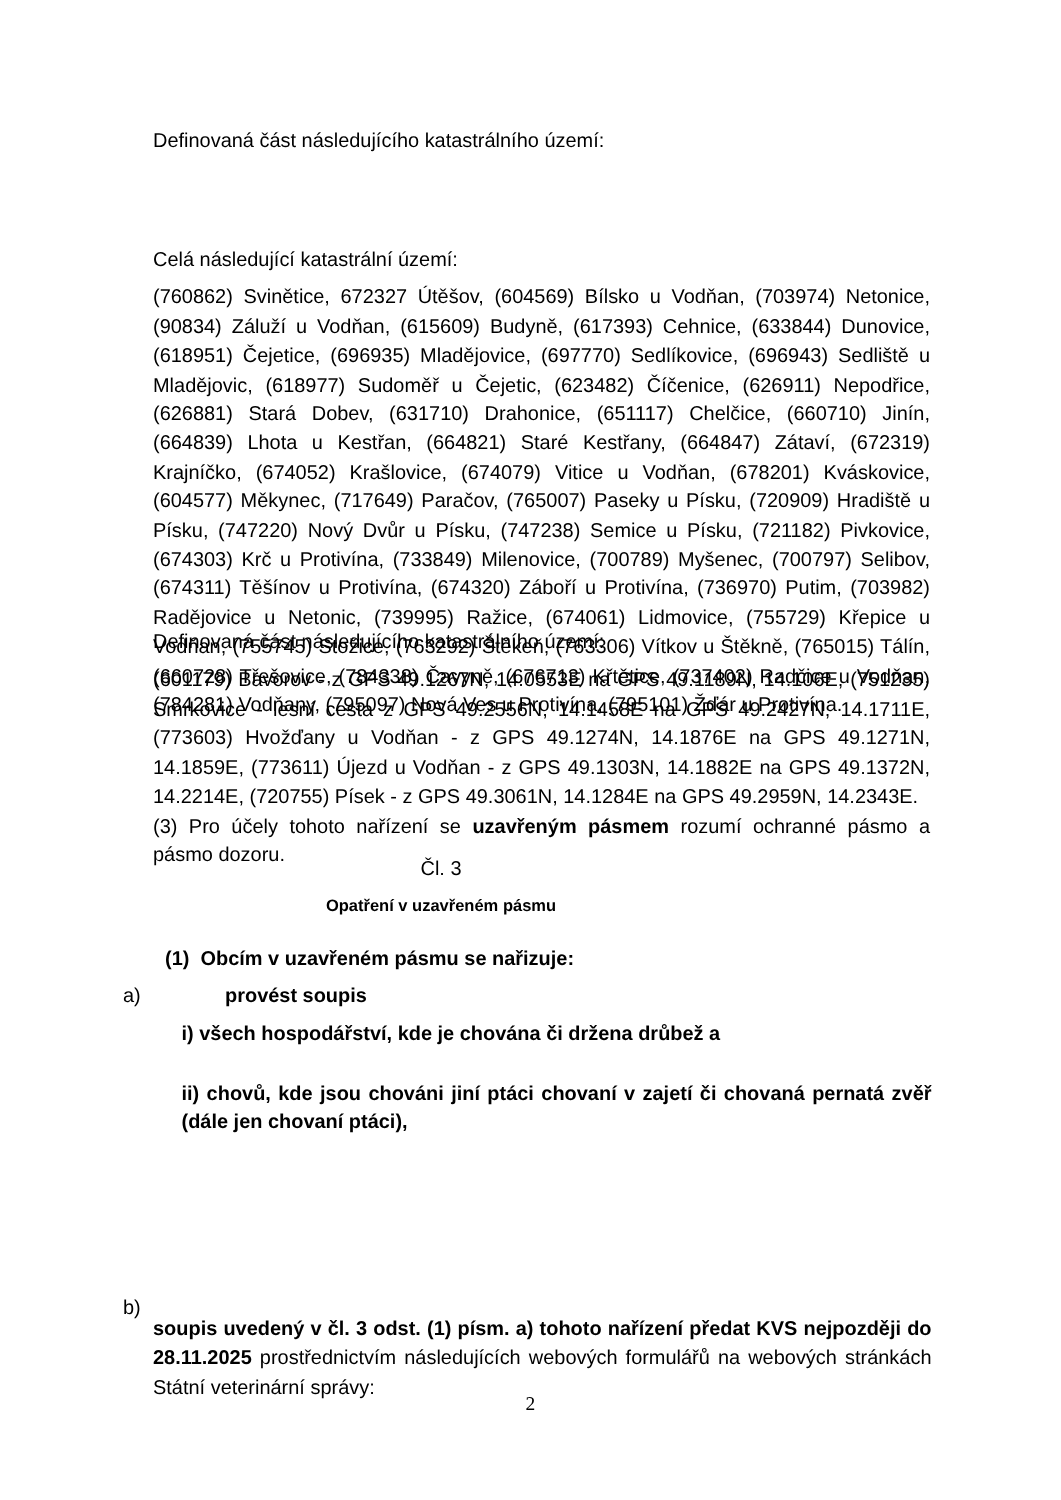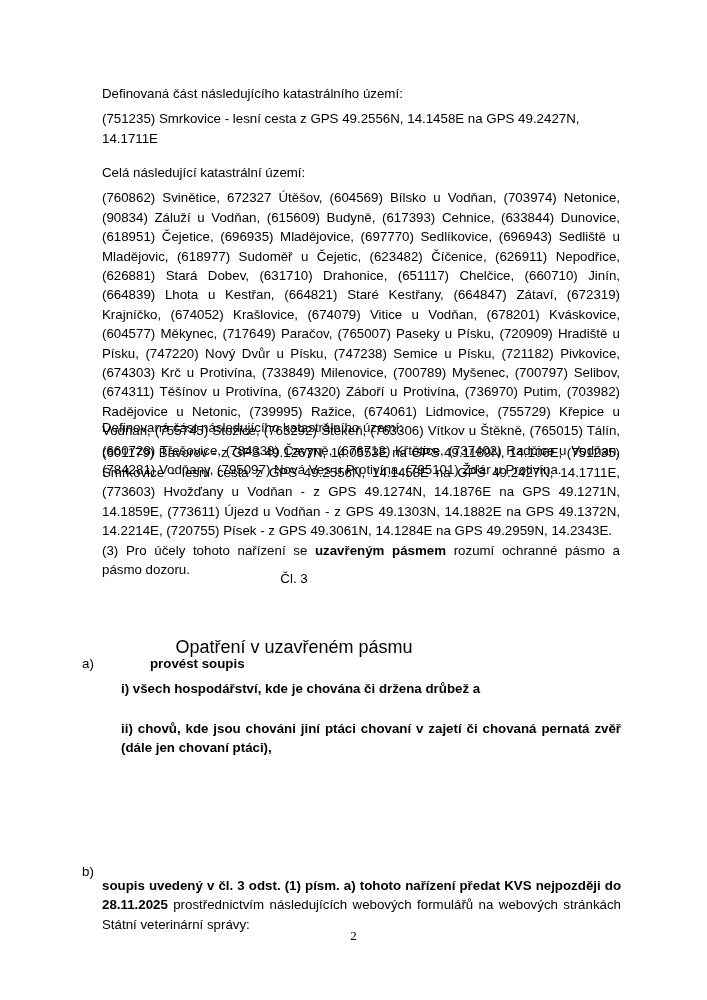--- a/index.html
+++ b/index.html
@@ -4,55 +4,58 @@
 <style>
   html, body { margin: 0; padding: 0; background: #ffffff; }
   body { width: 707px; height: 1000px; position: relative; overflow: hidden;
          font-family: "Liberation Sans", sans-serif; color: #000; font-size: 13.3px; }
   .page { position: absolute; left: 0; top: 0; width: 707px; height: 1000px; }
   .block { position: absolute; left: 102px; width: 518px; line-height: 19.4px; }
   .just { text-align: justify; margin-top: 14px; }
   .u { }
   .b { font-weight: bold; }
   .center { position: absolute; left: 0; width: 588px; text-align: center; }
-  .title { font-weight: normal; font-size: 18px; margin-top: 39px; }
+  .title { font-weight: bold; font-size: 11px; }
   .item { position: absolute; line-height: 19.4px; }
   .lbl { position: absolute; left: 82px; }
   .indent { position: absolute; left: 121px; width: 500px; line-height: 19.4px; }
   .pnum { position: absolute; left: 0; width: 707px; text-align: center; top: 928px;
           font-family: "Liberation Serif", serif; font-size: 13px; }
 </style>
 </head>
 <body>
 
 <div class="page">
 
   <div class="block" style="top:84px;">
     <div class="u">Definovaná část následujícího katastrálního území:</div>
-    <div style="margin-top:6px;">(751235) Smrkovice - lesní cesta z GPS 49.2556N, 14.1458E na GPS 49.2427N, 14.1711E</div>
   </div>
 
 
   <div class="block" style="top:163px;">
     <div class="u">Celá následující katastrální území:</div>
     <div class="just" style="margin-top:6px;">(760862) Svinětice, 672327 Útěšov, (604569) Bílsko u Vodňan, (703974) Netonice, (90834) Záluží u Vodňan, (615609) Budyně, (617393) Cehnice, (633844) Dunovice, (618951) Čejetice, (696935) Mladějovice, (697770) Sedlíkovice, (696943) Sedliště u Mladějovic, (618977) Sudoměř u Čejetic, (623482) Číčenice, (626911) Nepodřice, (626881) Stará Dobev, (631710) Drahonice, (651117) Chelčice, (660710) Jinín, (664839) Lhota u Kestřan, (664821) Staré Kestřany, (664847) Zátaví, (672319) Krajníčko, (674052) Krašlovice, (674079) Vitice u Vodňan, (678201) Kváskovice, (604577) Měkynec, (717649) Paračov, (765007) Paseky u Písku, (720909) Hradiště u Písku, (747220) Nový Dvůr u Písku, (747238) Semice u Písku, (721182) Pivkovice, (674303) Krč u Protivína, (733849) Milenovice, (700789) Myšenec, (700797) Selibov, (674311) Těšínov u Protivína, (674320) Záboří u Protivína, (736970) Putim, (703982) Radějovice u Netonic, (739995) Ražice, (674061) Lidmovice, (755729) Křepice u Vodňan, (755745) Stožice, (763292) Štěkeň, (763306) Vítkov u Štěkně, (765015) Tálín, (660728) Třešovice, (784338) Čavyně, (676713) Křtětice, (737402) Radčice u Vodňan, (784281) Vodňany, (795097) Nová Ves u Protivína, (795101) Žďár u Protivína.</div>
   </div>
 
   <div class="block" style="top:418px;">
     <div class="u">Definovaná část následujícího katastrálního území:</div>
     <div class="just" style="margin-top:6px;">(601179) Bavorov - z GPS 49.1267N, 14.0553E na GPS 49.1189N, 14.106E, (751235) Smrkovice - lesní cesta z GPS 49.2556N, 14.1458E na GPS 49.2427N, 14.1711E, (773603) Hvožďany u Vodňan - z GPS 49.1274N, 14.1876E na GPS 49.1271N, 14.1859E, (773611) Újezd u Vodňan - z GPS 49.1303N, 14.1882E na GPS 49.1372N, 14.2214E, (720755) Písek - z GPS 49.3061N, 14.1284E na GPS 49.2959N, 14.2343E.</div>
   </div>
 
   <div class="block just" style="top:527px;">
     <span>(3) Pro účely tohoto nařízení se </span><span class="b">uzavřeným pásmem</span><span> rozumí ochranné pásmo a pásmo dozoru.</span>
   </div>
 
   <div class="center" style="top:571px;">Čl. 3</div>
   <div class="center title" style="top:598px;">Opatření v uzavřeném pásmu</div>
 
+  <div class="item b" style="top:629px; left:110px;">
+    <span>(1)</span>&nbsp;
+    <span>Obcím v uzavřeném pásmu se nařizuje:</span>
+  </div>
 
   <div class="item" style="top:654px; left:0; width:707px;">
     <span class="lbl">a)</span>
     <span class="b" style="position:absolute; left:102px;margin-left:48px;">provést soupis</span>
   </div>
 
   <div class="indent b just" style="top:705px;">ii) chovů, kde jsou chováni jiní ptáci chovaní v zajetí či chovaná pernatá zvěř (dále jen chovaní ptáci),</div>
   <div class="indent b" style="top:679px;">i) všech hospodářství, kde je chována či držena drůbež a</div>
 
   <div class="item" style="top:862px; left:0; width:707px;">

